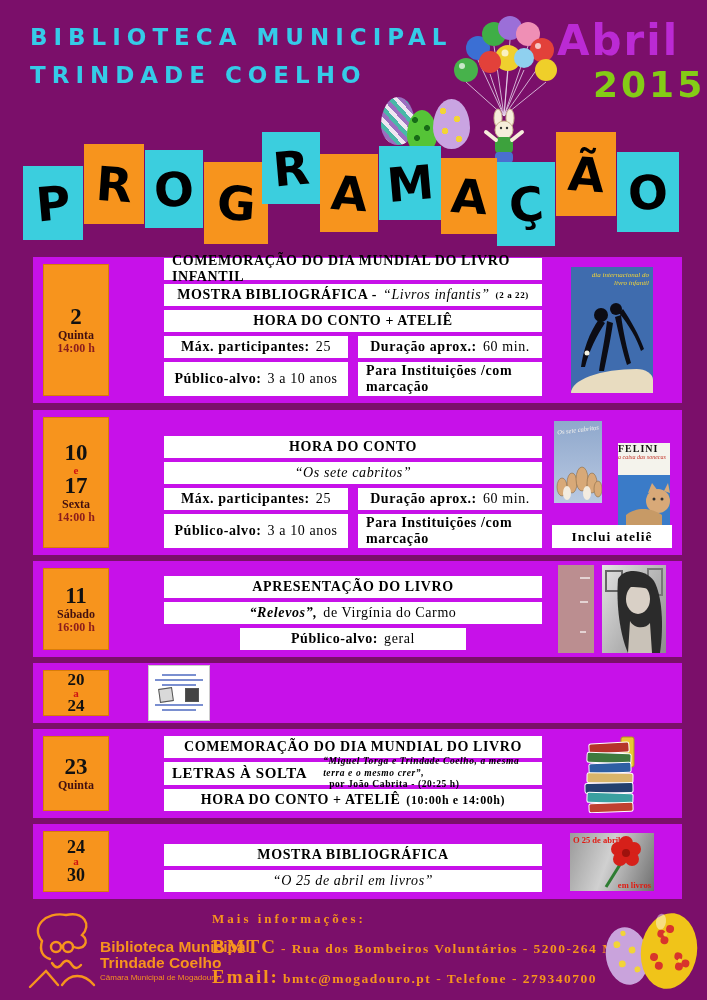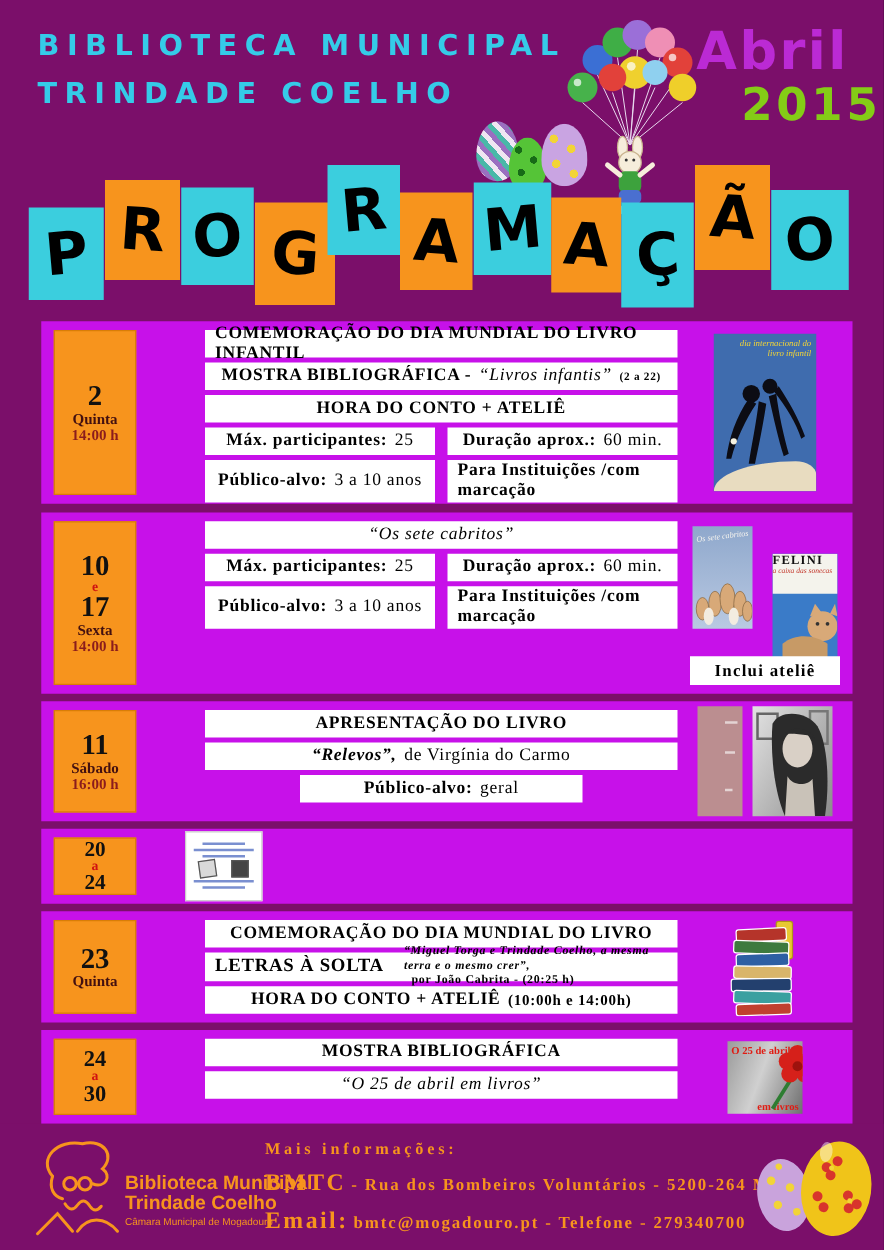--- a/index.html
+++ b/index.html
@@ -41,21 +41,21 @@
   .e1{height:146px;margin-bottom:7px;} .e2{height:145px;margin-bottom:6px;}
   .e3{height:96px;margin-bottom:6px;}  .e4{height:60px;margin-bottom:6px;}
   .e5{height:89px;margin-bottom:6px;}  .e6{height:75px;}
   .dateblk{width:64px;flex:0 0 64px;background:#f7941d;border:1px solid #d97d07;
            display:flex;flex-direction:column;align-items:center;justify-content:center;
            line-height:1.05;text-align:center;}
   .d-day{font-weight:bold;font-size:23px;color:#111;}
   .d-wk{font-size:12px;font-weight:bold;color:#431010;}
   .d-tm{font-size:12px;font-weight:bold;color:#8b1c1c;}
   .d-cj{font-size:11px;font-weight:bold;color:#cf1212;line-height:0.8;}
-  .bars{flex:1 1 auto;display:flex;flex-direction:column;justify-content:flex-start;gap:4px;padding-left:45px;}
+  .bars{flex:1 1 auto;display:flex;flex-direction:column;justify-content:flex-end;gap:4px;padding-left:45px;}
   .bar{background:#fff;display:flex;align-items:center;justify-content:center;min-height:22px;
        padding:1px 8px;font-size:14px;font-weight:bold;letter-spacing:0.6px;color:#000;
        box-sizing:border-box;}
   .bar .it{font-style:italic;} .bar .rg{font-weight:normal;} .bar .sm{font-size:9px;}
   .bar span + span{margin-left:6px;}
   .bar-row{display:flex;gap:10px;} .bar-row .bar{flex:1;}
   .bar.ctr{align-self:center;width:60%;}
   .bar.sub{font-size:12.5px;letter-spacing:0.2px;}
   .bar.letras{justify-content:flex-start;gap:10px;}
   .letras-main{font-size:15px;white-space:nowrap;}
@@ -84,21 +84,21 @@
   .cover3{width:36px;height:88px;background:#bb8e90;position:relative;}
   .cover3 i{position:absolute;left:22px;background:#e4d3d3;height:2px;}
   .photo3{width:64px;height:88px;position:relative;overflow:hidden;
           background:linear-gradient(120deg,#e3e3e3,#b3b3b3 55%,#8c8c8c);}
   .flyer{width:62px;height:56px;background:#fff;border:1px solid #ccc;position:relative;padding:5px 6px;
          box-sizing:border-box;}
   .flyer .tl{height:2px;background:#7a8fd0;margin:3px 0;}
   .flyer .tl.short{width:70%;margin-left:15%;}
   .flyer .sq{position:absolute;top:22px;width:12px;height:12px;background:#d9d9d9;border:1px solid #555;}
   .flyer .sq.a{left:10px;transform:rotate(-8deg);} .flyer .sq.b{right:10px;background:#444;}
-  .carn{position:relative;width:60px;height:58px;overflow:hidden;
+  .carn{position:relative;width:84px;height:58px;overflow:hidden;
         background:linear-gradient(110deg,#9a9a9a,#d0d0d0 45%,#6f6f6f);}
   .carn .cap-t{position:absolute;top:2px;left:3px;color:#e11b12;font-size:8.5px;font-weight:bold;}
   .carn .cap-b{position:absolute;bottom:1px;right:3px;color:#e11b12;font-size:8.5px;font-weight:bold;}
   
   .footer{position:absolute;left:0;top:899px;width:707px;height:101px;background:#7b0f6a;}
   .logo{position:absolute;left:26px;top:8px;}
   .logo-text{position:absolute;left:100px;top:40px;color:#f7941d;
              font-family:"Liberation Sans",sans-serif;line-height:1.05;}
   .logo-text .n{font-size:15.5px;font-weight:bold;}
   .logo-text .s{font-size:8px;margin-top:2px;}
@@ -265,20 +265,23 @@
     <section class="event e2">
       <div class="dateblk">
         <span class="d-day">10</span>
         <span class="d-cj">e</span>
         <span class="d-day">17</span>
         <span class="d-wk">Sexta</span>
         <span class="d-tm">14:00 h</span>
       </div>
       <div class="bars">
         <div class="bar">
+            <span>HORA DO CONTO</span>
+          </div>
+        <div class="bar">
             <span class="it rg">“Os sete cabritos”</span>
           </div>
         <div class="bar-row">
           <div class="bar">
             <span>Máx. participantes:</span>
               <span class="rg">25</span>
           </div>
           <div class="bar">
             <span>Duração aprox.:</span>
               <span class="rg">60 min.</span>

